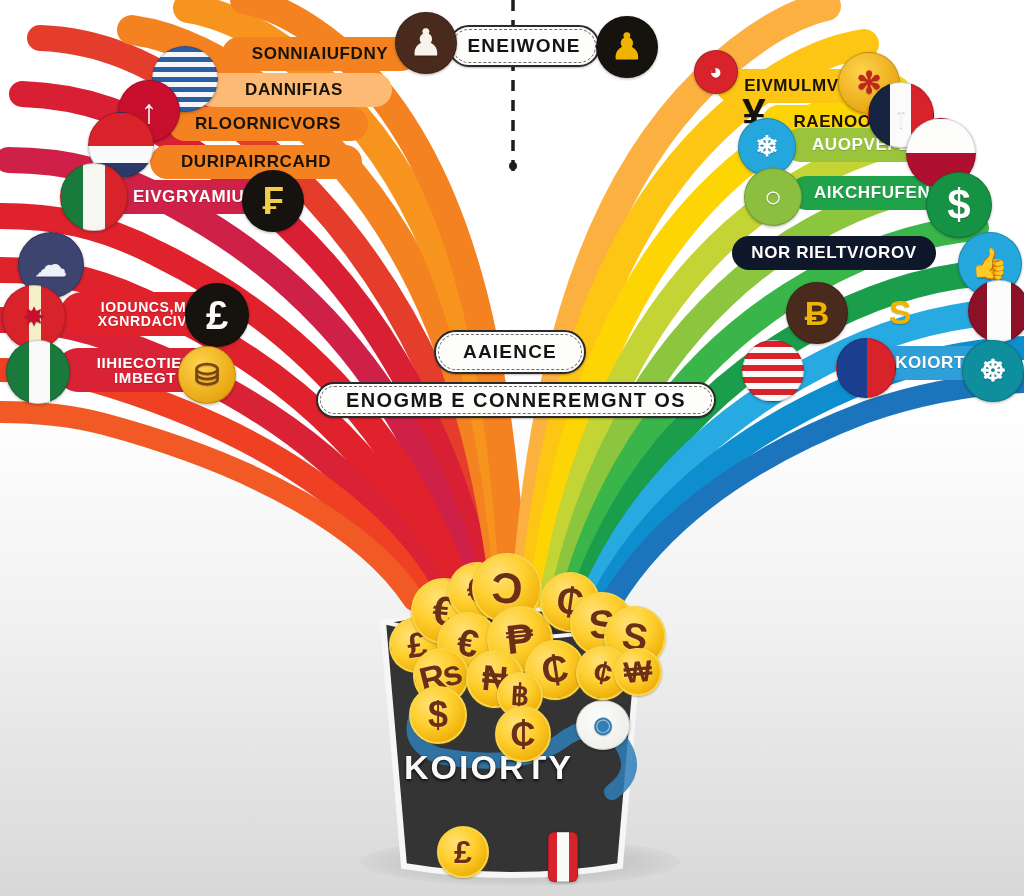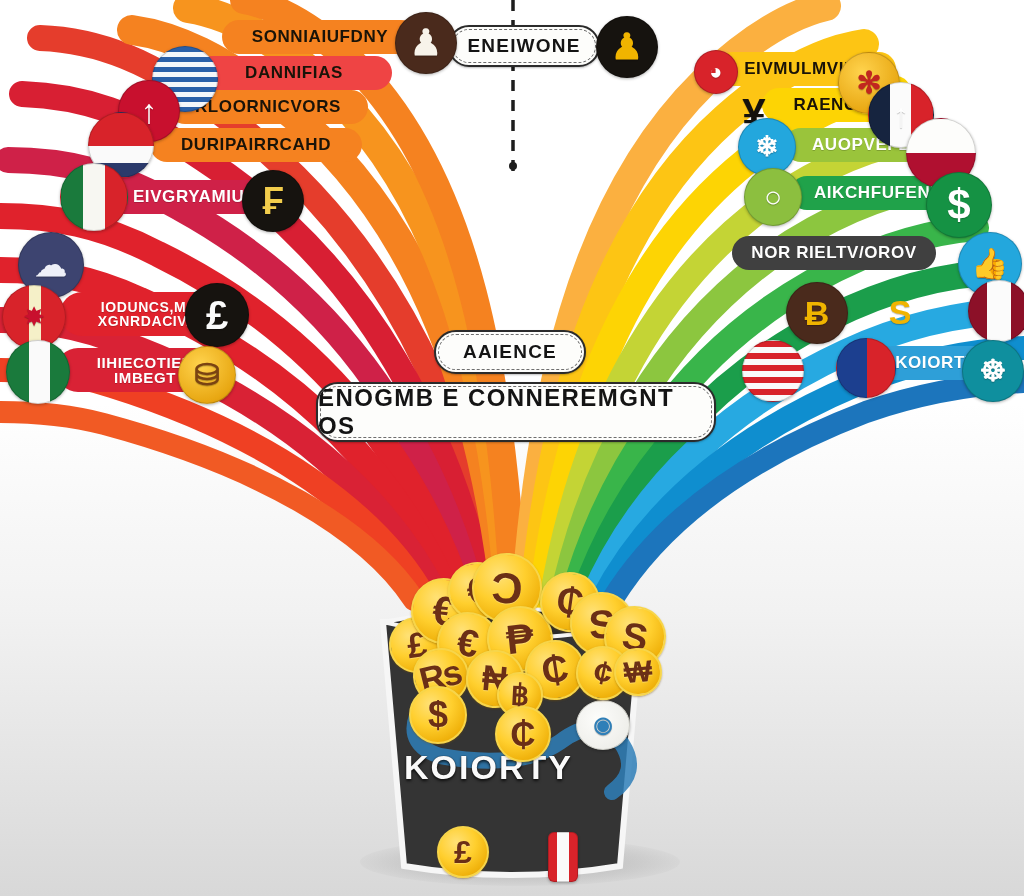--- a/index.html
+++ b/index.html
@@ -23,21 +23,21 @@
     line-height:1.02;
     box-sizing:border-box;
     pointer-events:auto;
     white-space:pre-line;
   }
   .pill.band{
     border-radius:26px;
     padding:3px 12px;
     text-shadow:0 1px 0 rgba(0,0,0,.18);
   }
-  .pill.dark-txt{color:#1a1308;text-shadow:none;}
+  .pill.dark-txt{color:#1a1308;text-shadow:none;margin-top:17px;}
   .pill.light-txt{color:#ffffff;}
 
   
   .callout{
     position:absolute;
     background:#fdfdfb;
     border:2.5px solid #2b2b2b;
     border-radius:22px;
     display:flex;align-items:center;justify-content:center;
     font-weight:bold;color:#141414;
@@ -152,21 +152,21 @@
     </g>
   </svg>
 
   <svg class="layer" viewBox="0 0 1024 896">
     <line x1="513" y1="0" x2="513" y2="172" stroke="#1d1d1d" stroke-width="3.5" stroke-dasharray="11 9"></line>
     <circle cx="513" cy="166" r="4" fill="#1d1d1d"></circle>
   </svg>
 
   <div class="pill band dark-txt" style="left:222px;top:20px;width:196px;height:34px;font-size:17px;background:#f58220;">SONNIAIUFDNY</div>
 
-  <div class="pill band dark-txt" style="left:196px;top:56px;width:196px;height:34px;font-size:17px;background:#ef4444;">DANNIFIAS</div>
+  <div class="pill band dark-txt" style="left:196px;top:56px;width:196px;height:34px;font-size:17px;background:#fdba74;">DANNIFIAS</div>
 
   <div class="pill band dark-txt" style="left:168px;top:90px;width:200px;height:34px;font-size:17px;background:#f58220;">RLOORNICVORS</div>
 
   <div class="pill band dark-txt" style="left:150px;top:128px;width:212px;height:34px;font-size:17px;background:#f58220;">DURIPAIRRCAHD</div>
 
   <div class="pill band light-txt" style="left:106px;top:180px;width:180px;height:34px;font-size:17px;background:#cf2148;">EIVGRYAMIUM</div>
 
 
   <div class="pill band light-txt" style="left:60px;top:292px;width:190px;height:44px;font-size:14px;background:#e0222c;">IODUNCS,MAM
 XGNRDACIVARI</div>
@@ -176,33 +176,33 @@
 
 
   <div class="pill band dark-txt" style="left:716px;top:52px;width:180px;height:34px;font-size:17px;background:#fdc514;">EIVMULMVINT</div>
 
   <div class="pill band dark-txt" style="left:762px;top:88px;width:164px;height:34px;font-size:17px;background:#fdd404;">RAENOOXF</div>
 
   <div class="pill band light-txt" style="left:784px;top:128px;width:180px;height:34px;font-size:17px;background:#9ac43b;">AUOPVEFEDU</div>
 
   <div class="pill band light-txt" style="left:790px;top:176px;width:190px;height:34px;font-size:17px;background:#20a24a;">AIKCHFUFENNU</div>
 
-  <div class="pill band light-txt" style="left:732px;top:236px;width:204px;height:34px;font-size:17px;background:#404040;">NOR RIELTV/OROV</div>
+  <div class="pill band light-txt" style="left:732px;top:236px;width:204px;height:34px;font-size:17px;background:#0f172a;">NOR RIELTV/OROV</div>
 
   <div class="pill band light-txt" style="left:876px;top:346px;width:120px;height:34px;font-size:17px;background:#2e9fd8;">KOIORTY</div>
 
   <div class="callout" style="left:434px;top:330px;width:152px;height:44px;font-size:19px;">
     <span>AAIENCE</span>
   </div>
 
   <div class="callout" style="left:448px;top:25px;width:152px;height:42px;font-size:19px;">
     <span>ENEIWONE</span>
   </div>
 
-  <div class="callout" style="left:316px;top:382px;width:400px;height:60px;font-size:24px;letter-spacing:1.4px;align-items:center;">
+  <div class="callout" style="left:316px;top:382px;width:400px;height:36px;font-size:20px;letter-spacing:1.4px;align-items:center;">
     <span>ENOGMB E CONNEREMGNT OS</span>
   </div>
 
   <div class="badge fl-brown" style="left:395px;top:12px;width:62px;height:62px;">
       <span class="glyph" style="font-size:36px;color:#f7f3ea;">♟</span>
     </div>
   <div class="badge fl-greece" style="left:152px;top:46px;width:66px;height:66px;"></div>
   <div class="badge fl-tunisia" style="left:118px;top:80px;width:62px;height:62px;">
       <span class="glyph" style="font-size:34px;color:#ffffff;">↑</span>
     </div>

